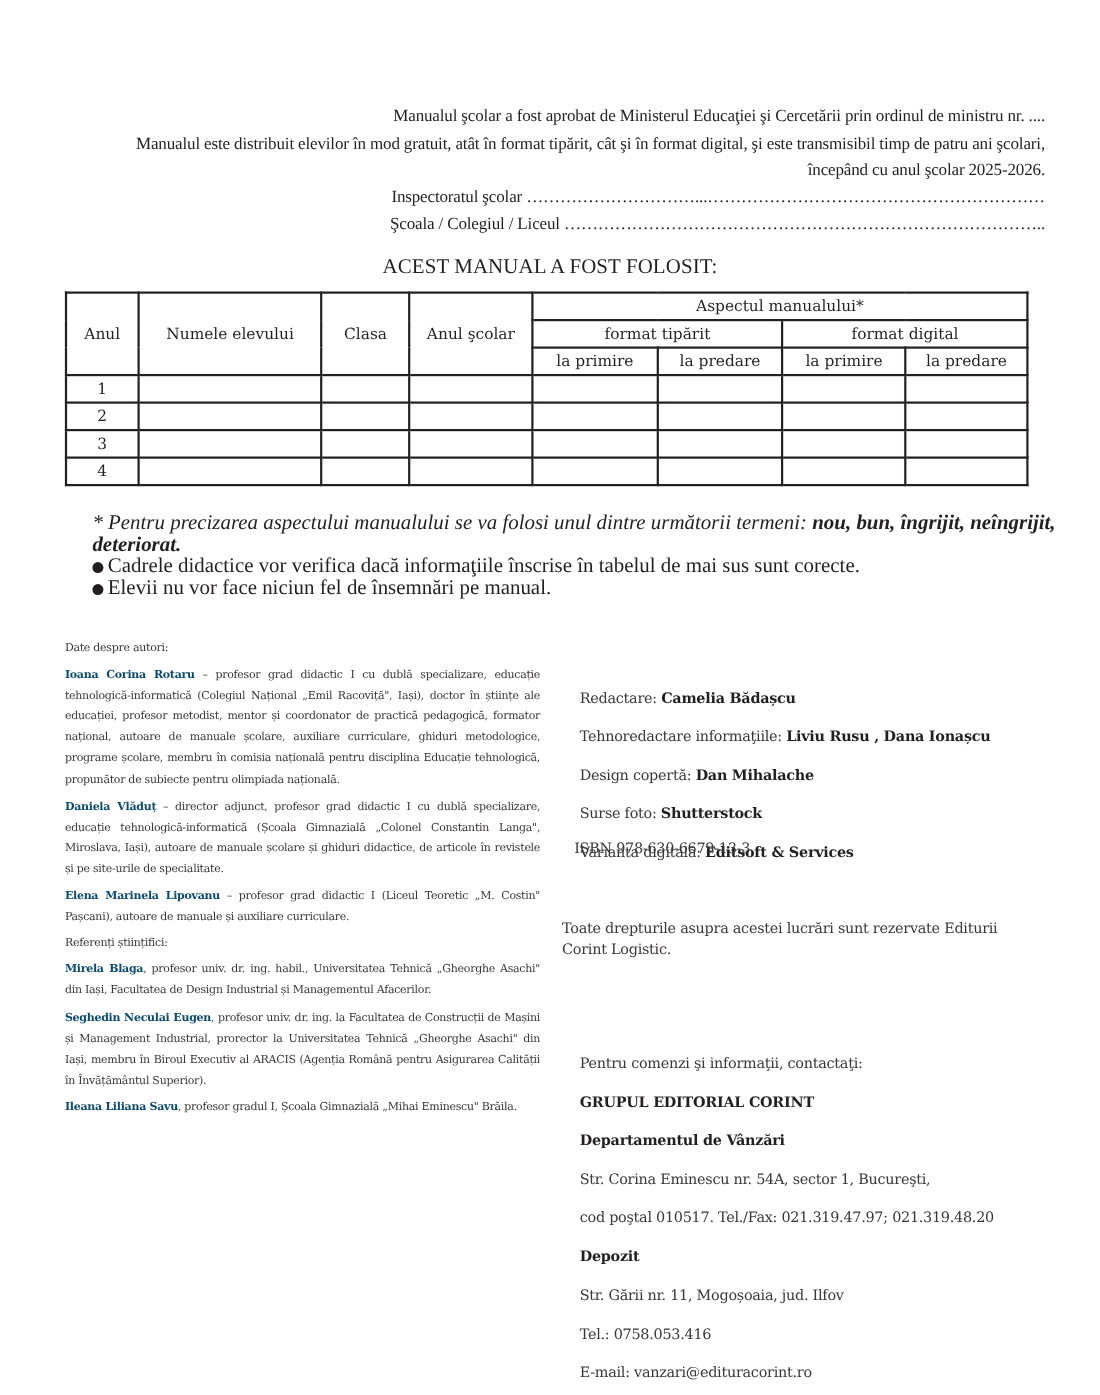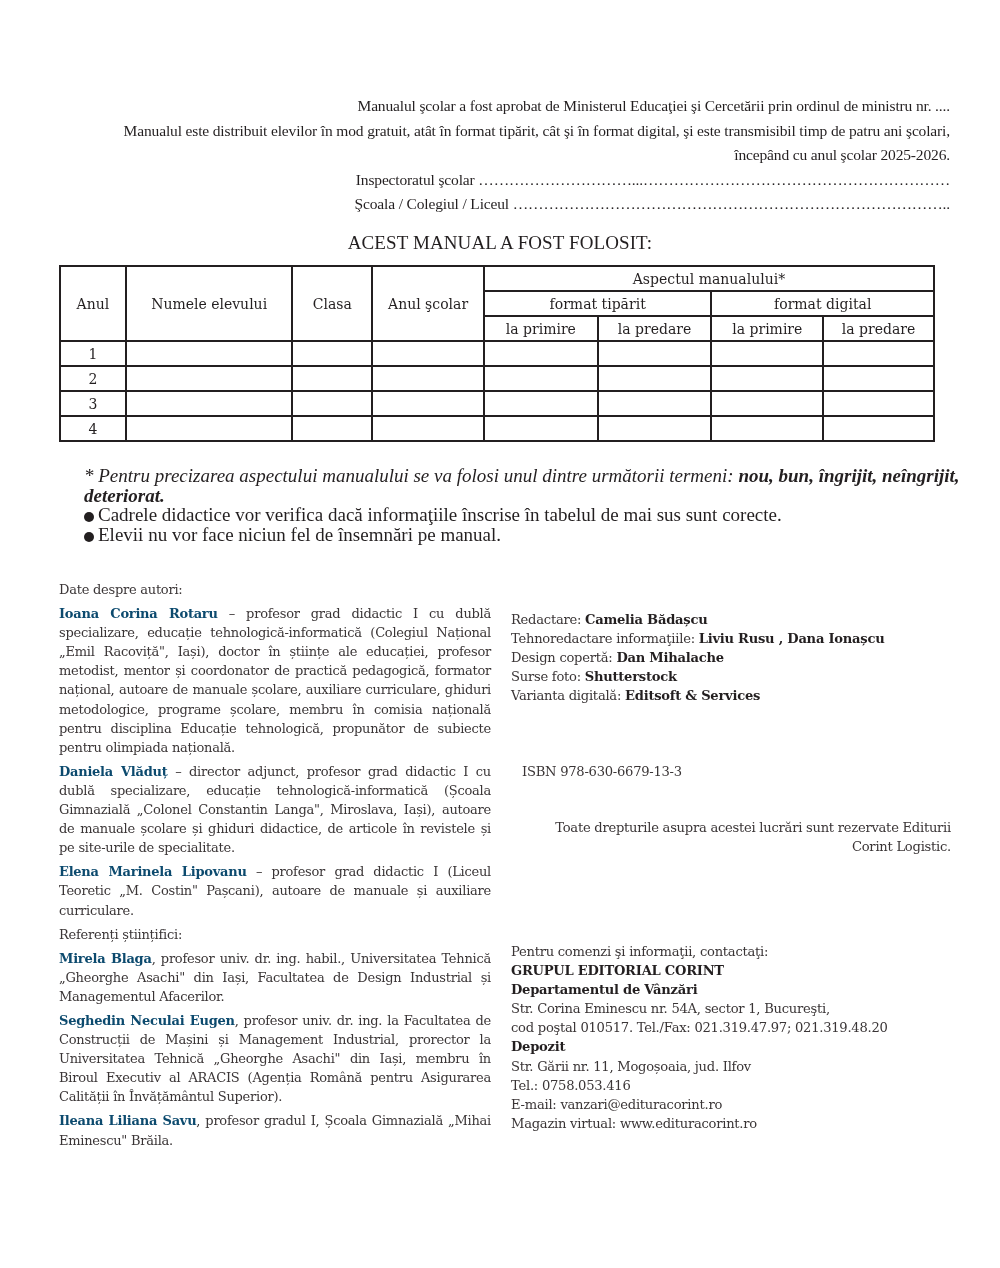--- a/index.html
+++ b/index.html
@@ -28,32 +28,32 @@
     table.usage th { height: 23px; }
     table.usage td { height: 23px; line-height: 20px; }
     .notes {
       position: absolute; left: 84px; top: 466px; width: 880px;
       font-family: "Liberation Serif", serif; font-size: 19px; line-height: 19.5px;
     }
     .notes p { margin: 0; }
     .notes .bullet { display: inline-block; width: 10px; height: 10px; border-radius: 50%; background: #231f20; margin-right: 4px; vertical-align: -1px; }
     .col-left {
       position: absolute; left: 59px; top: 580px; width: 432px;
-      font-family: "DejaVu Serif", serif; font-size: 13px; line-height: 19.1px;
+      font-family: "DejaVu Serif", serif; font-size: 10px; line-height: 19.1px;
       color: #3a3536; letter-spacing: -0.25px;
     }
     .col-left p { margin: 0 0 5px 0; text-align: justify; }
     .col-left b { color: #0c4a6e; }
     .col-right {
       position: absolute; left: 511px; width: 450px;
       font-family: "DejaVu Serif", serif; font-size: 13.1px; line-height: 19.1px;
       color: #3a3536; letter-spacing: -0.25px;
     }
     .col-right b { color: #231f20; }
-    .col-right p { margin: 0; }
+    .col-right p { margin: 16px; }
   </style>
 </head>
 <body>
 
 <div class="intro">
   <p>Manualul şcolar a fost aprobat de Ministerul Educaţiei şi Cercetării prin ordinul de ministru nr. ....</p>
   <p>Manualul este distribuit elevilor în mod gratuit, atât în format tipărit, cât şi în format digital, şi este transmisibil timp de patru ani şcolari, începând cu anul şcolar 2025-2026.</p>
   <p>Inspectoratul şcolar …………………………...……………………………………………………</p>
   <p>Şcoala / Colegiul / Liceul …………………………………………………………………………..</p>
 </div>
@@ -152,21 +152,21 @@
 <div class="col-right" style="top:610px;">
   <p><span>Redactare: </span><b>Camelia Bădașcu</b></p>
   <p><span>Tehnoredactare informaţiile: </span><b>Liviu Rusu , Dana Ionașcu</b></p>
   <p><span>Design copertă: </span><b>Dan Mihalache</b></p>
   <p><span>Surse foto: </span><b>Shutterstock</b></p>
   <p><span>Varianta digitală: </span><b>Editsoft &amp; Services</b></p>
 </div>
 
 <div class="col-right" style="top:762px; left:522px;">ISBN 978-630-6679-13-3</div>
 
-<div class="col-right" style="top:818px; width:440px;text-align:right;">Toate drepturile asupra acestei lucrări sunt rezervate Editurii Corint Logistic.</div>
+<div class="col-right" style="top:835px; width:440px;">Toate drepturile asupra acestei lucrări sunt rezervate Editurii Corint Logistic.</div>
 
 <div class="col-right" style="top:942px;">
   <p>Pentru comenzi şi informaţii, contactaţi:</p>
   <p><b>GRUPUL EDITORIAL CORINT</b></p>
   <p><b>Departamentul de Vânzări</b></p>
   <p>Str. Corina Eminescu nr. 54A, sector 1, Bucureşti,</p>
   <p>cod poştal 010517. Tel./Fax: 021.319.47.97; 021.319.48.20</p>
   <p><b>Depozit</b></p>
   <p>Str. Gării nr. 11, Mogoșoaia, jud. Ilfov</p>
   <p>Tel.: 0758.053.416</p>

